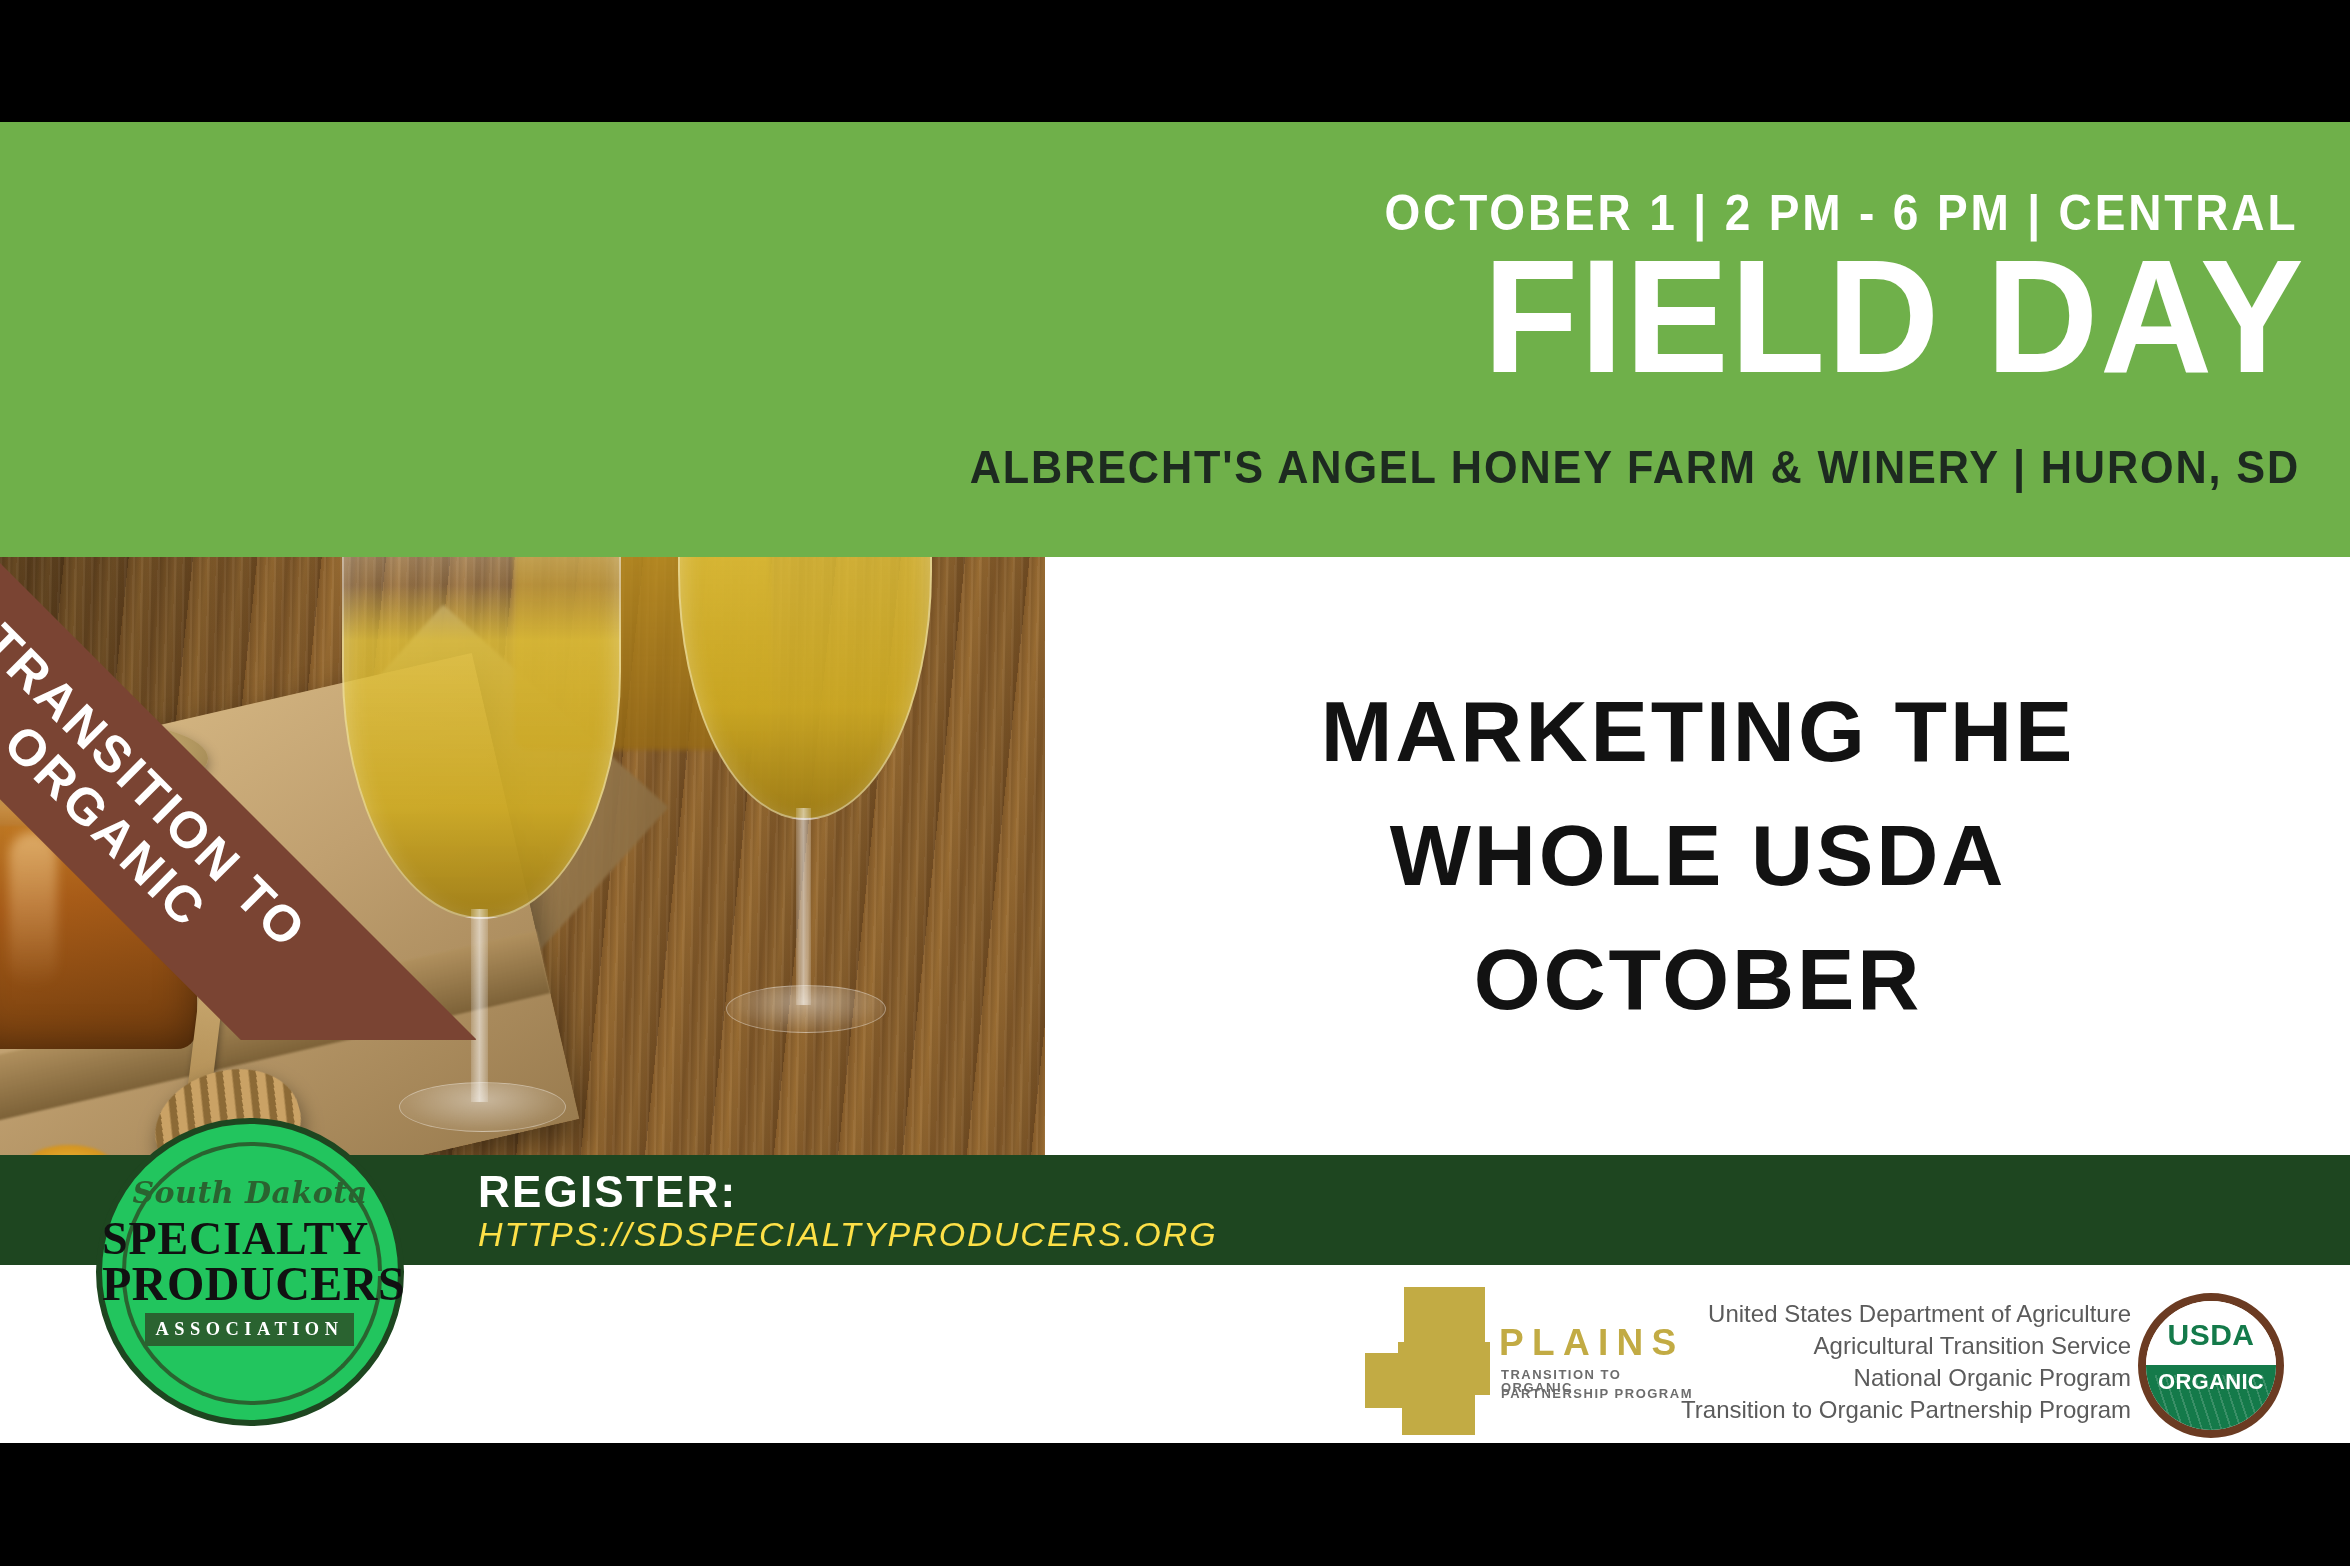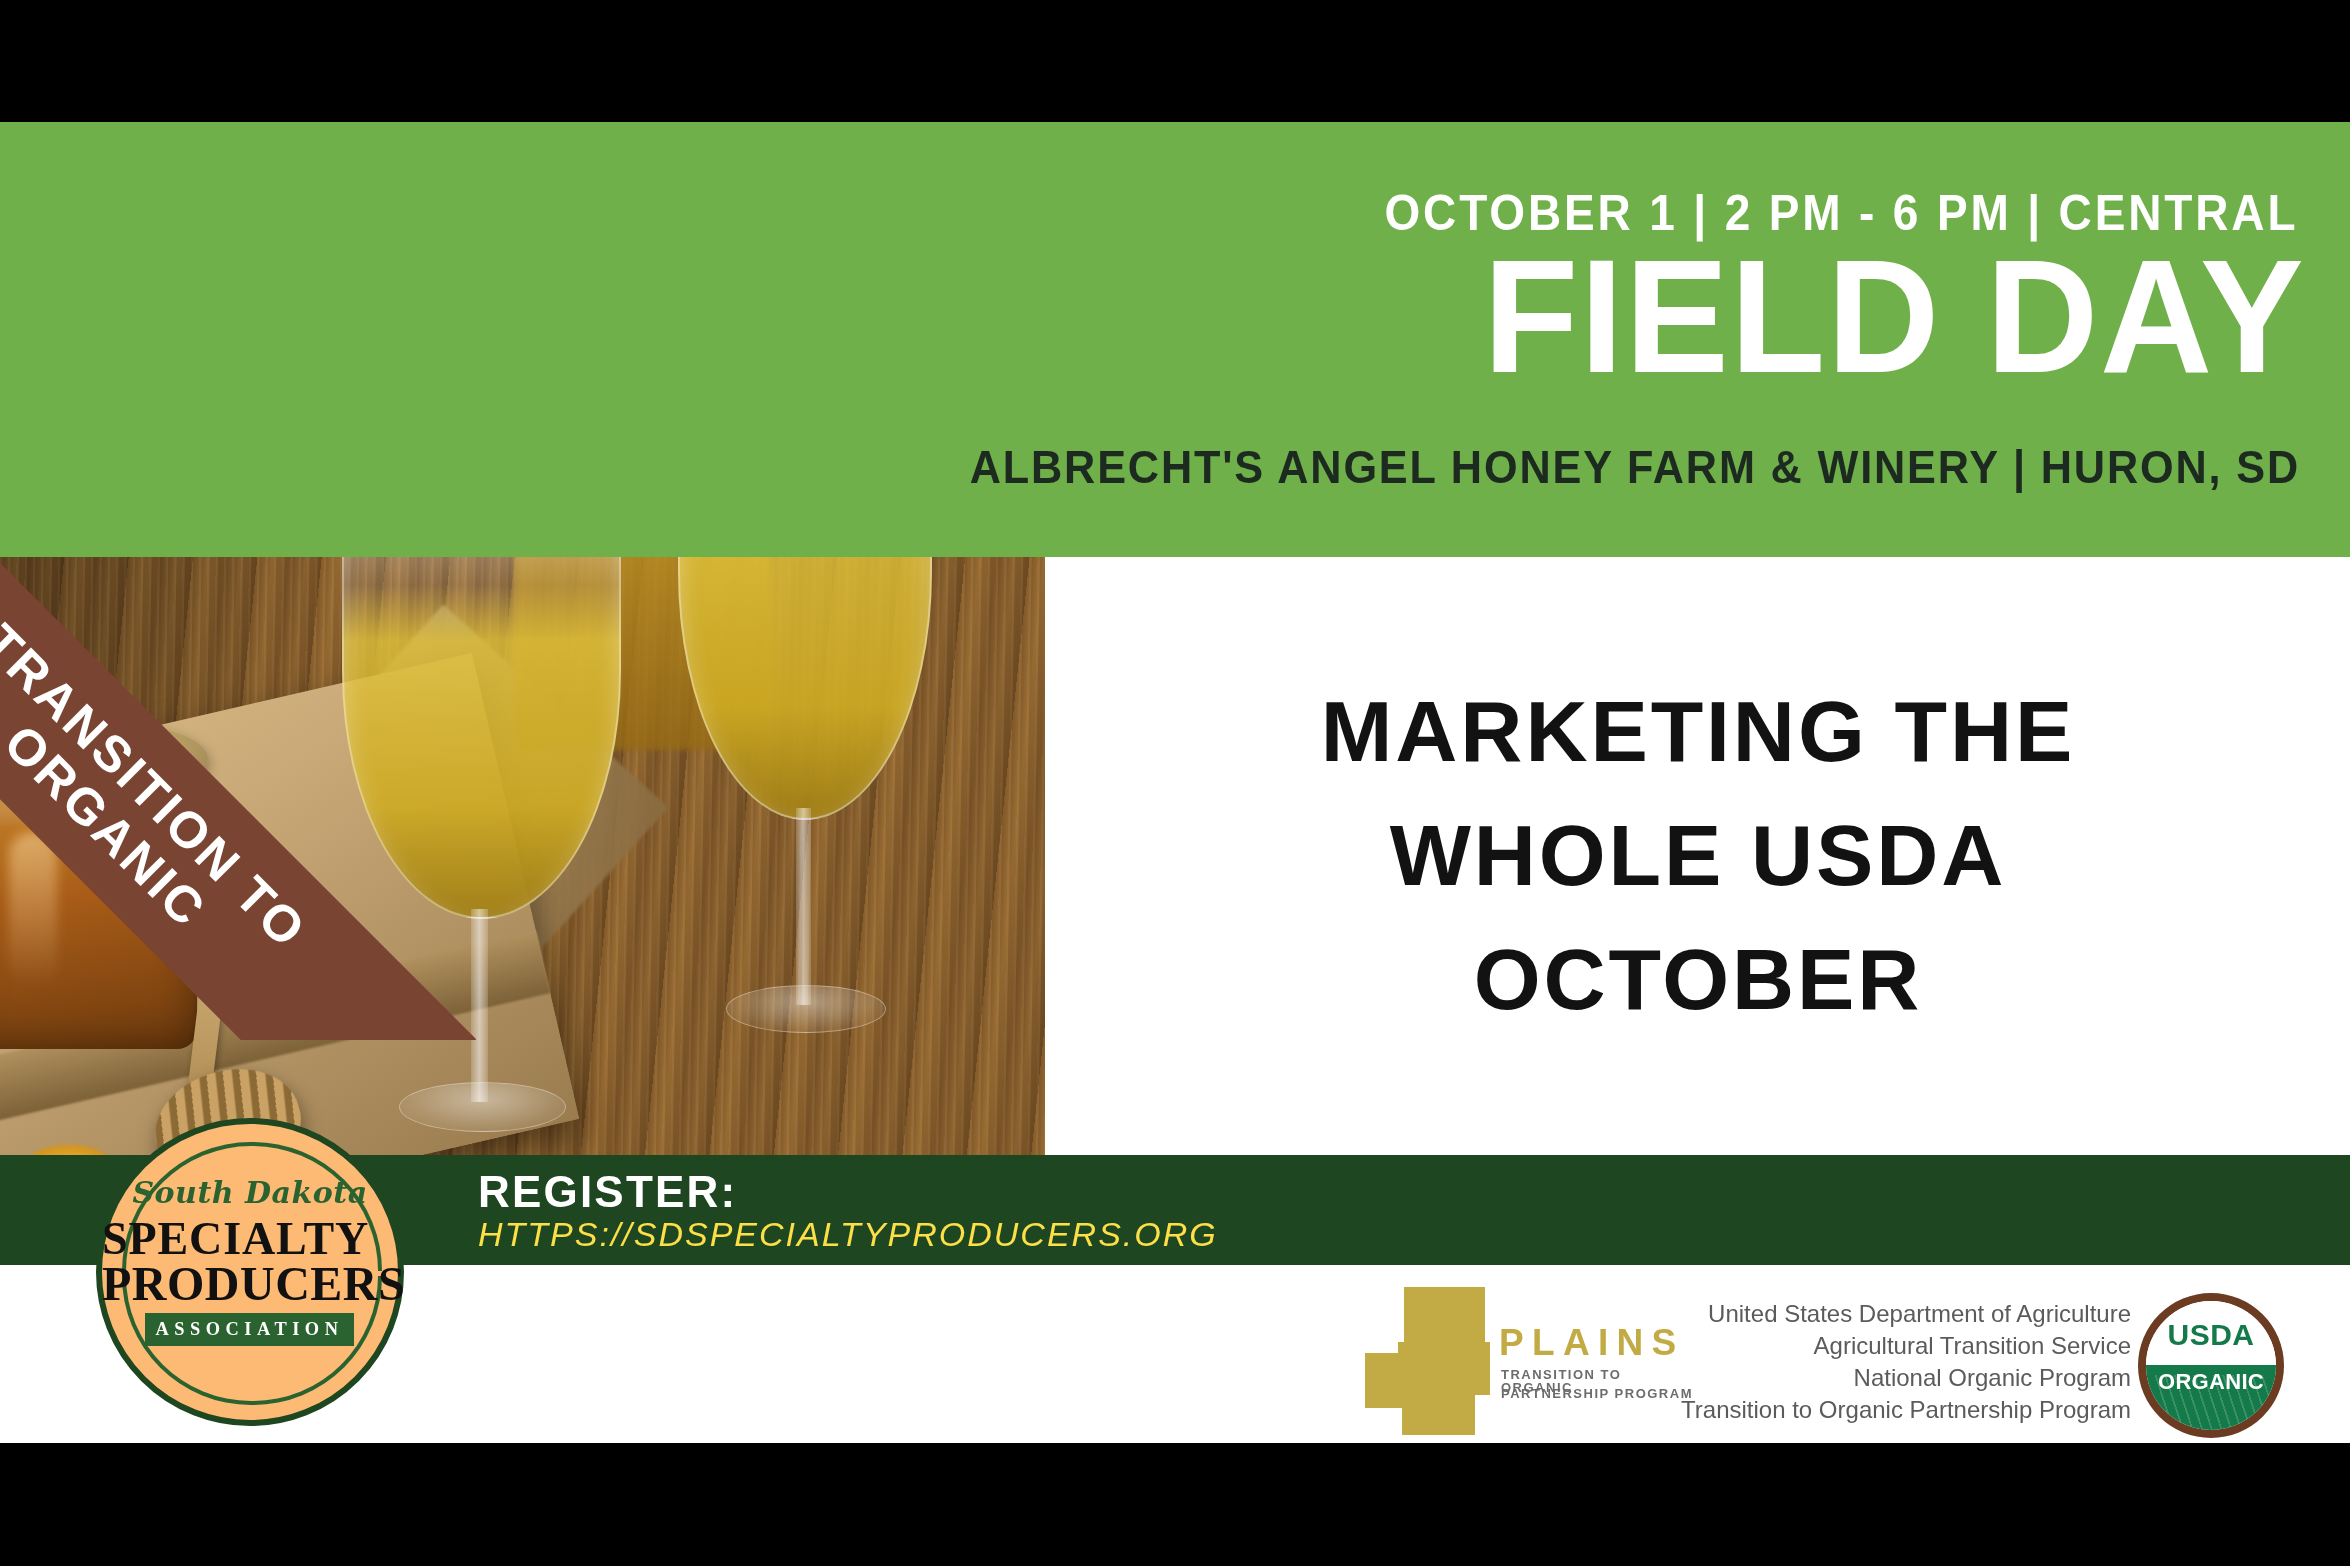--- a/index.html
+++ b/index.html
@@ -111,21 +111,21 @@
 
   
   .register-bar{position:absolute;left:0;top:1033px;width:2351px;height:110px;background:#1e4620;}
   .register-label{position:absolute;left:478px;top:14.7px;color:#ffffff;font-size:44px;font-weight:700;
               letter-spacing:2.2px;line-height:1;white-space:nowrap;}
   .register-url{position:absolute;left:478px;top:62px;color:#fde047;font-size:34px;font-weight:400;
               letter-spacing:2px;line-height:1;white-space:nowrap;font-style:italic;}
 
   
   .sd-logo{position:absolute;left:96px;top:996px;width:296px;height:296px;border-radius:50%;
-           background:#fdba74;border:6.4px solid #1e4620;z-index:6;}
+           background:#22c55e;border:6.4px solid #1e4620;z-index:6;}
   .sd-arc-t,.sd-arc-b{position:absolute;left:20px;width:252px;height:125px;border:4.6px solid #2a6330;}
   .sd-arc-t{top:18.4px;border-radius:129px 129px 0 0;border-bottom:none;}
   .sd-arc-b{top:152px;border-radius:0 0 129px 129px;border-top:none;}
   .sd-script{position:absolute;left:0;right:0;top:51px;text-align:center;color:#2a6330;
            font-family:"DejaVu Serif",serif;font-style:italic;font-weight:700;font-size:30px;letter-spacing:0.5px;}
   .sd-specialty{position:absolute;left:0;right:0;top:88px;text-align:left;color:#111111;
            font-family:"Liberation Serif","DejaVu Serif",serif;font-weight:700;font-size:46px;letter-spacing:0.9px;}
   .sd-producers{position:absolute;left:0;right:0;top:132px;text-align:right;color:#111111;
            font-family:"Liberation Serif","DejaVu Serif",serif;font-weight:700;font-size:48px;letter-spacing:0.5px;}
   .sd-assoc{position:absolute;left:43px;top:189px;width:209px;height:33px;background:#2a6330;

